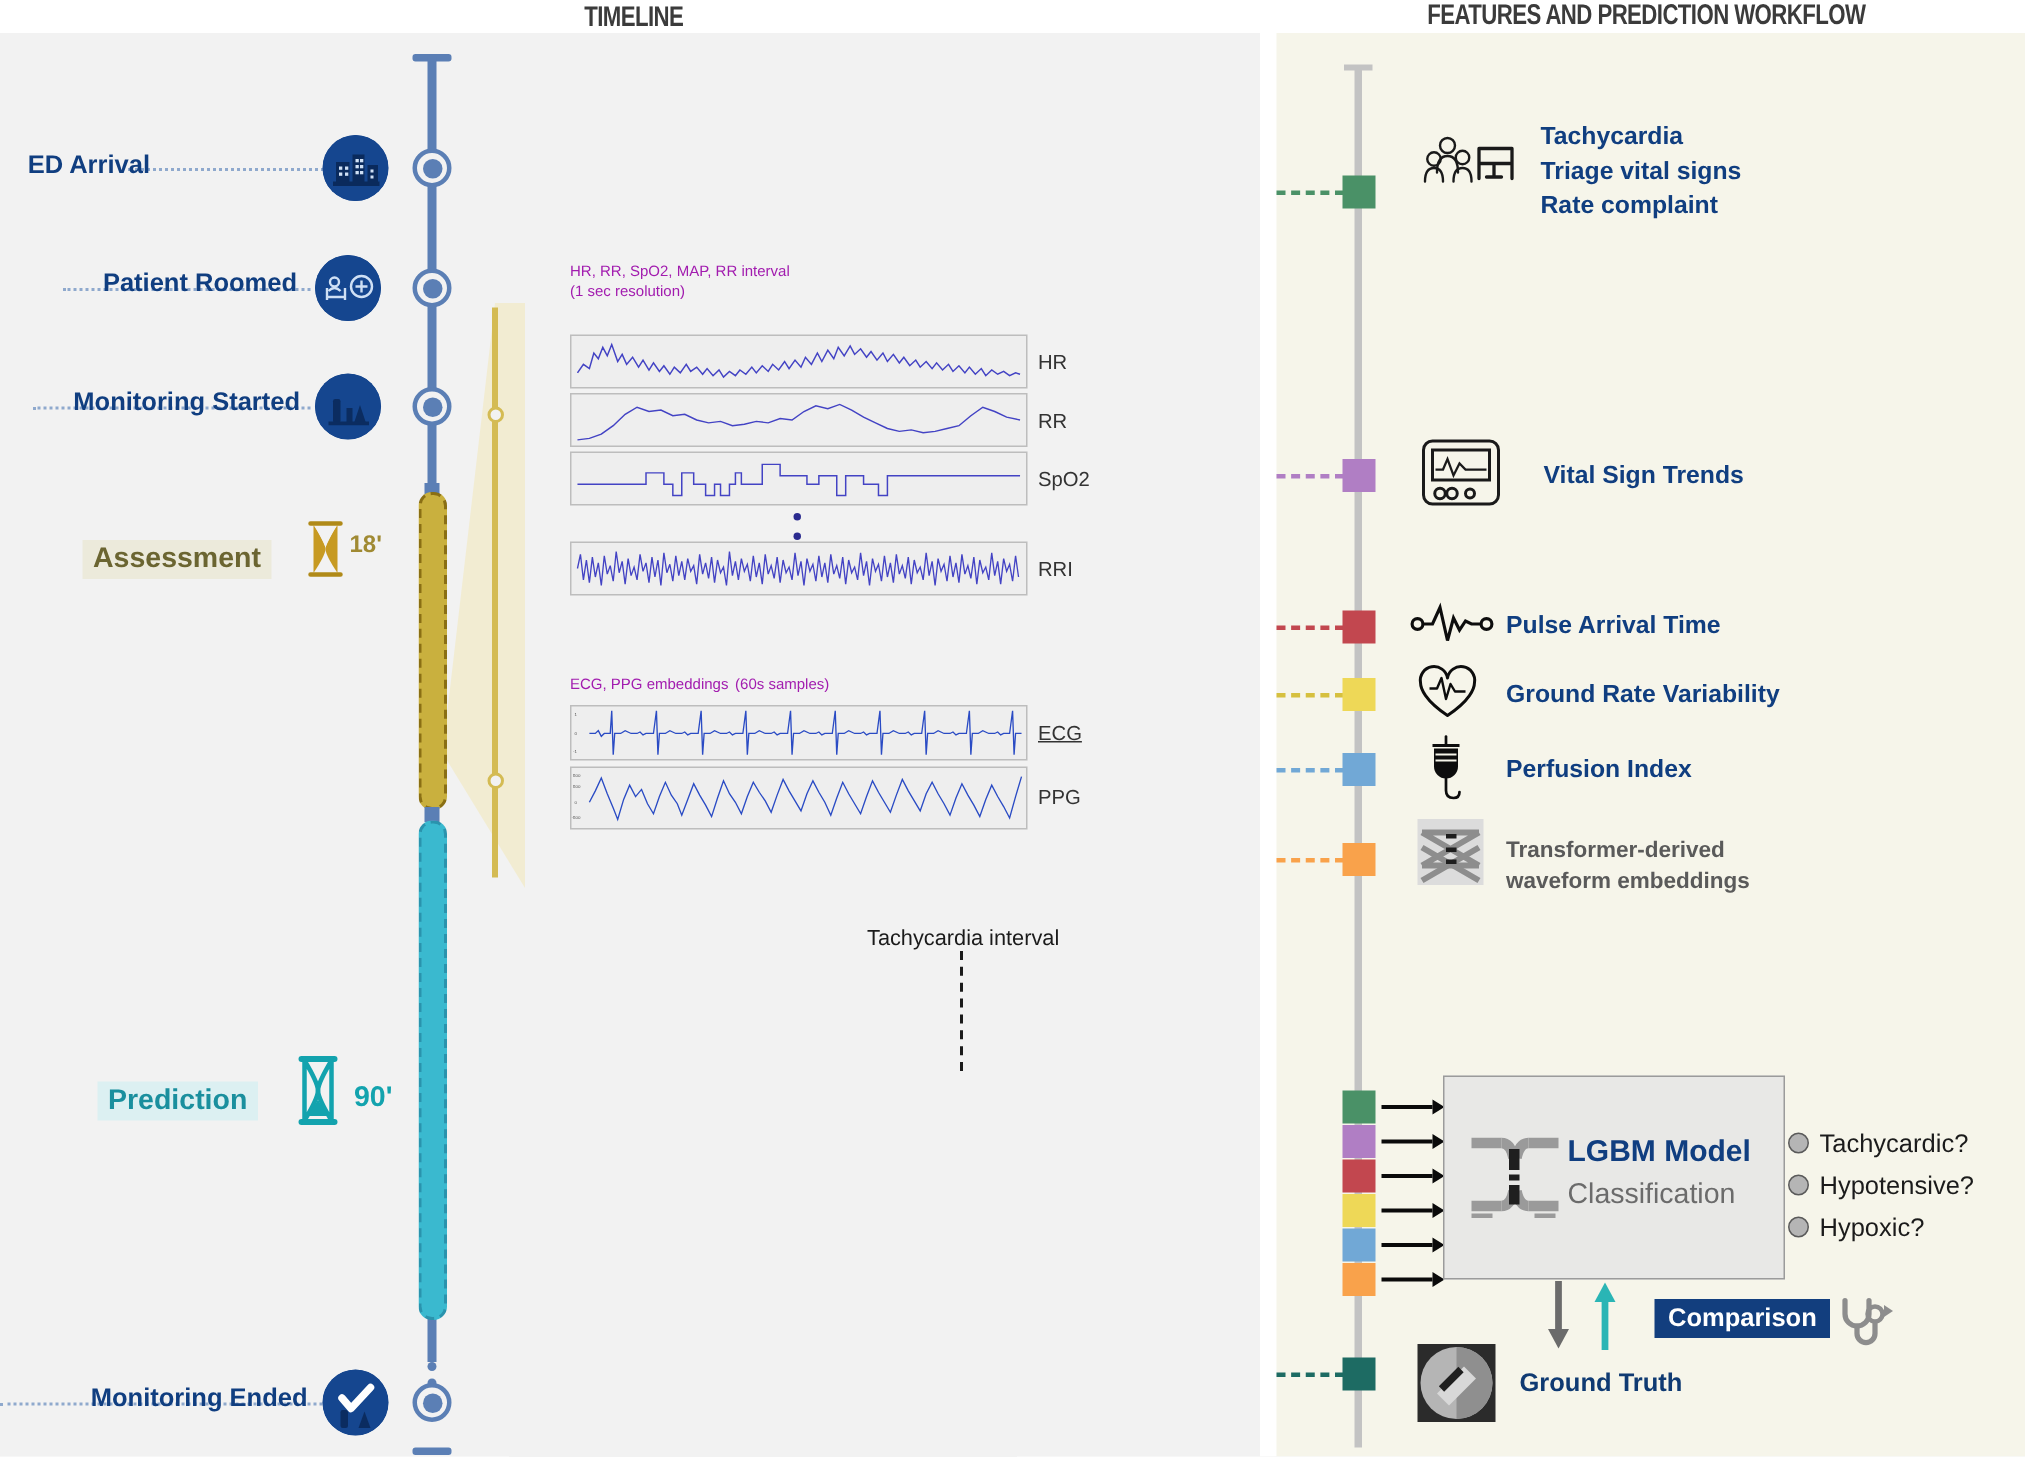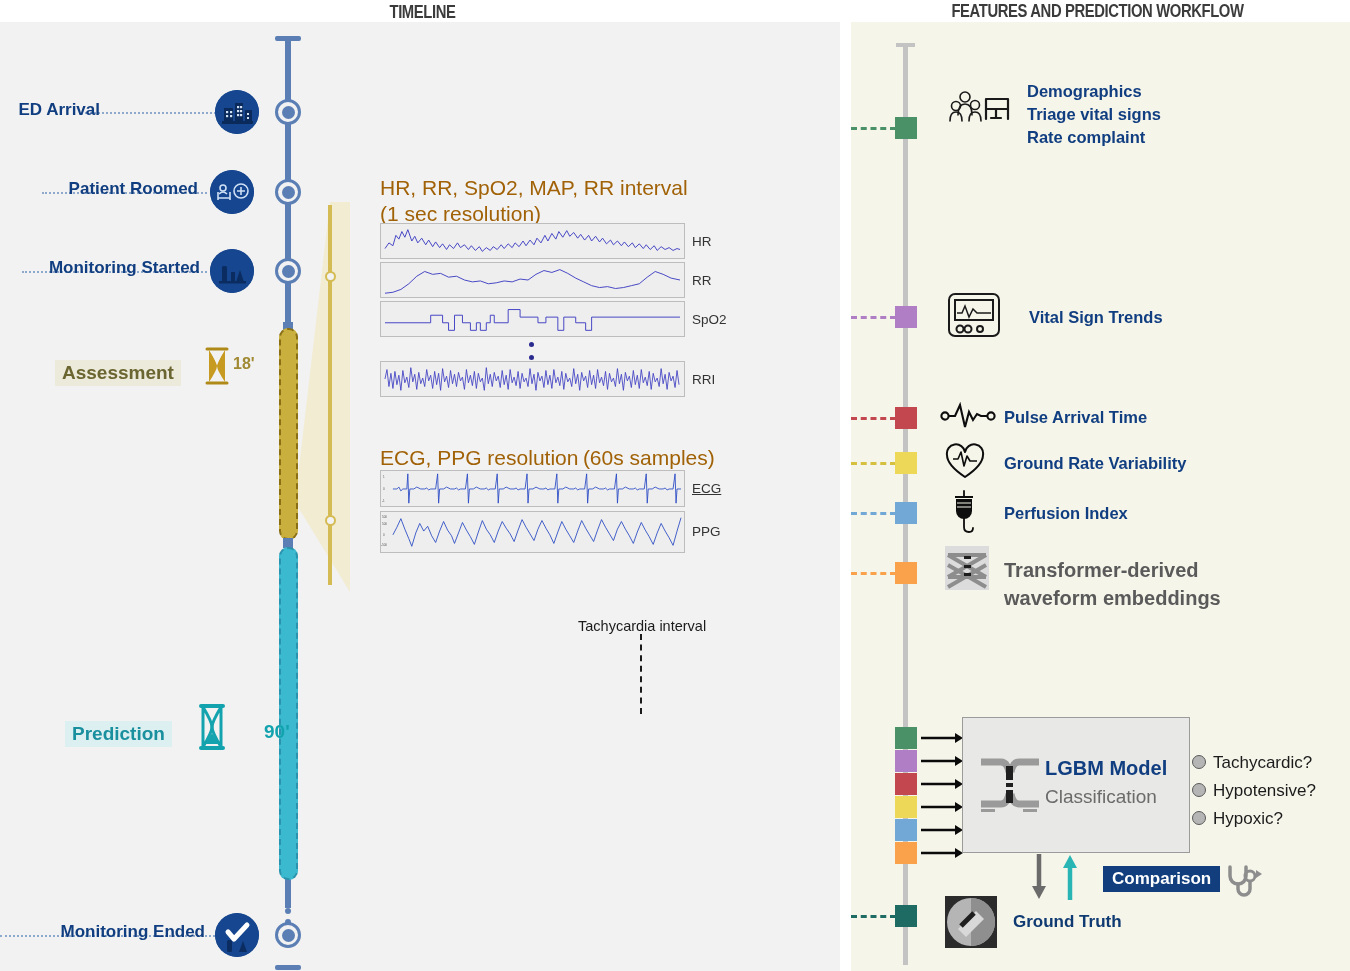--- a/index.html
+++ b/index.html
@@ -84,27 +84,27 @@
     background:#f2f2f2; border: 2.5px solid #d4bb53;
   }
 
   .phase-chip {
     position:absolute; font-weight:700; font-size:19px; padding:2px 7px; white-space:nowrap;
   }
   #assessment-chip { left:55px; top:338px; color:#6b6531; background:#eceadb; }
   #prediction-chip { left:65px; top:699px; color:#1a8f9e; background:#dcf0f2; }
   .phase-dur { position:absolute; font-weight:700; font-size:19px; white-space:nowrap; }
   #assessment-dur { left:233px; top:333px; color:#a08a33; font-size:16px; }
-  #prediction-dur { left:236px; top:699px; color:#13a3ae;margin-left:28px; }
+  #prediction-dur { left:236px; top:699px; color:#13a3ae; }
 
   .hourglass { position:absolute; }
 
   
   .chart-group { position: absolute; }
-  .chart-head { font-size: 21px; color: #a16207; white-space: nowrap; }
+  .chart-head { font-size: 10px; color: #a21caf; white-space: nowrap; }
   .wave-box {
     position:absolute; background:#eeeeee; border:1px solid #bdbdbd;
   }
   .wave-box svg { display:block; width:100%; height:100%; }
   .wave-label {
     position:absolute; font-size:13.5px; color:#333;
   }
   .ellipsis-dots { position:absolute; }
   .ellipsis-dots i { display:block; width:5px; height:5px; border-radius:50%; background:#2b2b8f; margin-bottom:8px; }
 
@@ -130,21 +130,21 @@
 
   
   #feat-spine { position:absolute; left:903px; top:45px; width:5px; height:920px; background:#c3c3c3; }
   #feat-spine-cap { position:absolute; left:896px; top:43px; width:19px; height:4px; background:#c3c3c3; }
   .swatch { position:absolute; width:22px; height:22px; }
   .feat-dash { position:absolute; height:0; border-top:3px dashed; }
   .feat-label {
     position:absolute; font-weight:700; font-size:16.5px; color:#103e80;
     line-height:1.38; white-space:nowrap;
   }
-  .feat-label.grey { color:#5a5a5a; font-size:20px; }
+  .feat-label.grey { color:#5a5a5a; font-size:15px; }
   .feat-icon { position:absolute; }
 
   
   #model-box {
     position:absolute; left:962px; top:717px; width:228px; height:136px;
     background:#e8e8e6; border:1.5px solid #9b9b9b;
   }
   #model-name {
     position:absolute; left:1045px; top:757px; font-weight:700; font-size:20px; color:#103e80; white-space:nowrap;
   }
@@ -319,21 +319,21 @@
   </div>
 
   <div class="wave-box" style="left:380px; top:339px; width:305px; height:36px;">
     <svg viewBox="0 0 305 36" preserveAspectRatio="none">
       <polyline fill="none" stroke="#4343c4" stroke-width="0.9" points="4,18 6,8 8,26 10,12 12,28 14,10 16,24 18,14 20,30 22,9 24,22 26,16 28,27 30,6 32,21 34,13 36,29 38,11 40,23 42,17 44,26 46,8 48,20 50,14 52,28 54,10 56,24 58,12 60,30 62,7 64,21 66,15 68,27 70,9 72,23 74,13 76,26 78,11 80,20 82,16 84,29 86,8 88,22 90,14 92,25 94,10 96,28 98,12 100,21 102,17 104,30 106,6 108,23 110,13 112,26 114,11 116,20 118,15 120,27 122,9 124,24 126,14 128,29 130,8 132,22 134,16 136,25 138,10 140,28 142,12 144,21 146,17 148,26 150,7 152,23 154,13 156,30 158,11 160,20 162,15 164,27 166,9 168,24 170,14 172,28 174,8 176,22 178,16 180,25 182,10 184,29 186,12 188,21 190,17 192,26 194,7 196,23 198,13 200,30 202,11 204,20 206,15 208,27 210,9 212,24 214,14 216,28 218,8 220,22 222,16 224,25 226,10 228,29 230,12 232,21 234,17 236,26 238,7 240,23 242,13 244,30 246,11 248,20 250,15 252,27 254,9 256,24 258,14 260,28 262,8 264,22 266,16 268,25 270,10 272,29 274,12 276,21 278,17 280,26 282,7 284,23 286,13 288,29 290,11 292,20 294,15 296,27 298,9 300,24"></polyline>
     </svg>
   </div>
   <div class="wave-label" style="left:692px; top:350px;">RRI</div>
 
   <div class="chart-group" style="left:380px; top:424px;">
-    <span class="chart-head">ECG, PPG resolution</span>
+    <span class="chart-head">ECG, PPG embeddings</span>
     <span class="chart-head dark">(60s samples)</span>
   </div>
 
   <div class="wave-box" style="left:380px; top:448px; width:305px; height:37px;">
     <svg viewBox="0 0 305 37" preserveAspectRatio="none">
       <g font-size="3" fill="#555" font-family="Liberation Sans, sans-serif">
         <text x="2" y="7">1</text>
           <text x="2" y="20">0</text>
           <text x="1" y="33">-1</text>
       </g>
@@ -374,21 +374,21 @@
         <path d="M6 37 q0 -9 6 -9 q6 0 6 9"></path>
       <circle cx="21" cy="13" r="5"></circle>
         <path d="M14 31 q0 -11 7 -11 q7 0 7 11"></path>
       <circle cx="31" cy="21" r="4.5"></circle>
         <path d="M25 37 q0 -9 6 -9 q6 0 6 9"></path>
       <path d="M42 15 h22 M42 15 v20 M64 15 v20 M42 25 h22 M52 25 v9 M47 34 h10" stroke-width="2.2"></path>
     </g>
   </svg>
 </div>
 <div class="feat-label" style="left:1027px; top:80px;">
-  <div>Demographics</div>
+  <div>Tachycardia</div>
   <div>Triage vital signs</div>
   <div>Rate complaint</div>
 </div>
 
 <div class="feat-dash" style="left:851px; top:316px; width:45px; border-color:#b07ec4;"></div>
 <div class="swatch" style="left:895px; top:306px; background:#b07ec4;"></div>
 <div class="feat-icon" style="left:946px; top:291px;">
   <svg width="58" height="48" viewBox="0 0 58 48">
     <g stroke="#1a1a1a" stroke-width="2" fill="none">
       <rect x="3" y="3" width="50" height="42" rx="6"></rect>

